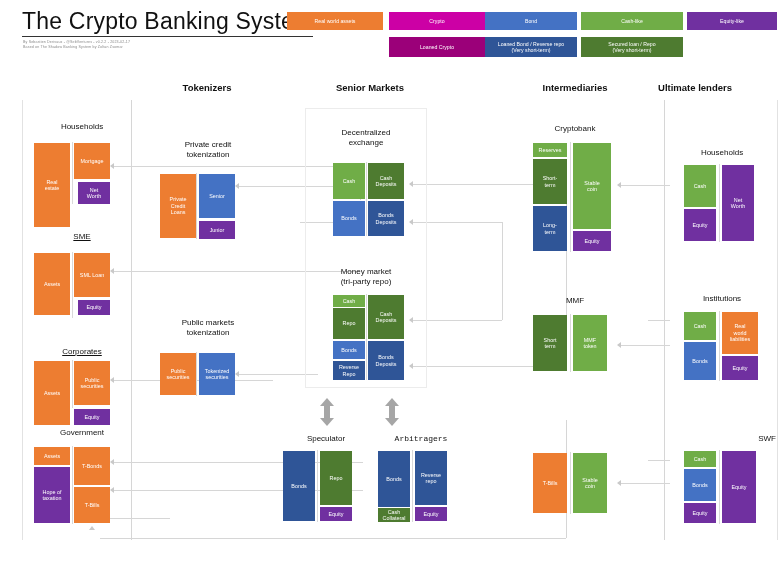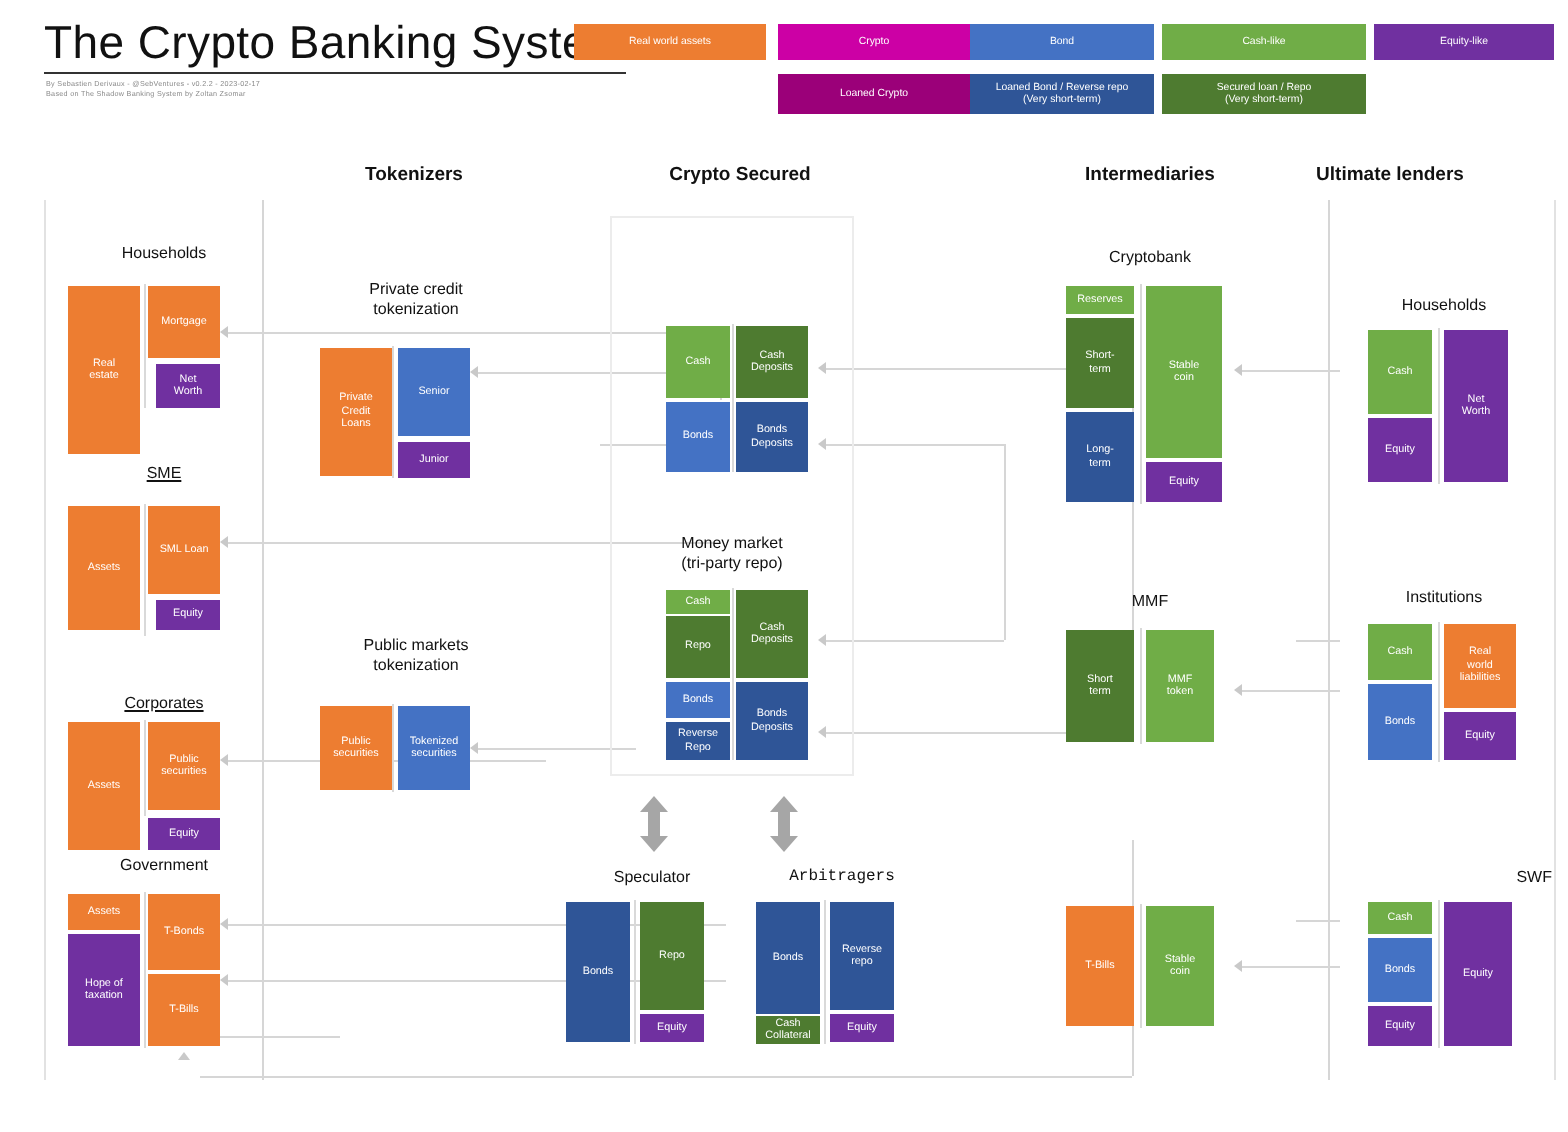--- a/index.html
+++ b/index.html
@@ -103,21 +103,21 @@
   <div class="legend-item" style="left: 581px; top: 12px; width: 102px; height: 18px; background-color: rgb(112, 173, 71);">Cash-like</div>
   <div class="legend-item" style="left: 687px; top: 12px; width: 90px; height: 18px; background-color: rgb(112, 48, 160);">Equity-like</div>
 
   <div class="legend-item" style="left: 389px; top: 37px; width: 96px; height: 20px; background-color: rgb(155, 0, 121);">Loaned Crypto</div>
   <div class="legend-item" style="left: 485px; top: 37px; width: 92px; height: 20px; background-color: rgb(47, 85, 151);">Loaned Bond / Reverse repo
 (Very short-term)</div>
   <div class="legend-item" style="left: 581px; top: 37px; width: 102px; height: 20px; background-color: rgb(78, 123, 48);">Secured loan / Repo
 (Very short-term)</div>
 
   <div class="col-head" style="left:152px;top:82px;width:110px;">Tokenizers</div>
-  <div class="col-head" style="left:310px;top:82px;width:120px;">Crypto Secured</div>
+  <div class="col-head" style="left:310px;top:82px;width:120px;">Senior Markets</div>
   <div class="col-head" style="left:515px;top:82px;width:120px;">Intermediaries</div>
   <div class="col-head" style="left:636px;top:82px;width:118px;">Ultimate lenders</div>
 
   <div class="frame" style="left:22px;top:100px;width:110px;height:440px;border-left-color:#e2e2e2;border-right:none;border-top:none;border-bottom:none;"></div>
   <div class="frame" style="left:664px;top:100px;width:114px;height:440px;border-right-color:#e2e2e2;border-left:none;border-top:none;border-bottom:none;"></div>
 
   <div class="ln v" style="left:131px;top:100px;height:440px;"></div>
   <div class="ln v" style="left:664px;top:100px;height:440px;"></div>
   <div class="ln h" style="left:100px;top:538px;width:466px;"></div>
   <div class="ln v" style="left:566px;top:420px;height:118px;"></div>
@@ -207,20 +207,22 @@
 
   <div class="group-title" style="left:152px;top:318px;width:112px;white-space:pre-line;">Public markets
 tokenization</div>
   <div class="divider" style="left:196px;top:352px;width:1px;height:44px;"></div>
   <div class="blk" style="left: 160px; top: 353px; width: 36px; height: 42px; background-color: rgb(237, 125, 49);">Public
 securities</div>
   <div class="blk" style="left: 199px; top: 353px; width: 36px; height: 42px; background-color: rgb(68, 114, 196);">Tokenized
 securities</div>
 
   <div class="frame" style="left:305px;top:108px;width:122px;height:280px;border-color:#ececec;"></div>
+  <div class="group-title" style="left:310px;top:128px;width:112px;white-space:pre-line;">Decentralized
+exchange</div>
   <div class="divider" style="left:366px;top:162px;width:1px;height:74px;"></div>
   <div class="blk" style="left: 333px; top: 163px; width: 32px; height: 36px; background-color: rgb(112, 173, 71);">Cash</div>
   <div class="blk" style="left: 368px; top: 163px; width: 36px; height: 36px; background-color: rgb(78, 123, 48);">Cash
 Deposits</div>
   <div class="blk" style="left: 333px; top: 201px; width: 32px; height: 35px; background-color: rgb(68, 114, 196);">Bonds</div>
   <div class="blk" style="left: 368px; top: 201px; width: 36px; height: 35px; background-color: rgb(47, 85, 151);">Bonds
 Deposits</div>
 
   <div class="group-title" style="left:310px;top:267px;width:112px;white-space:pre-line;">Money market
 (tri-party repo)</div>

